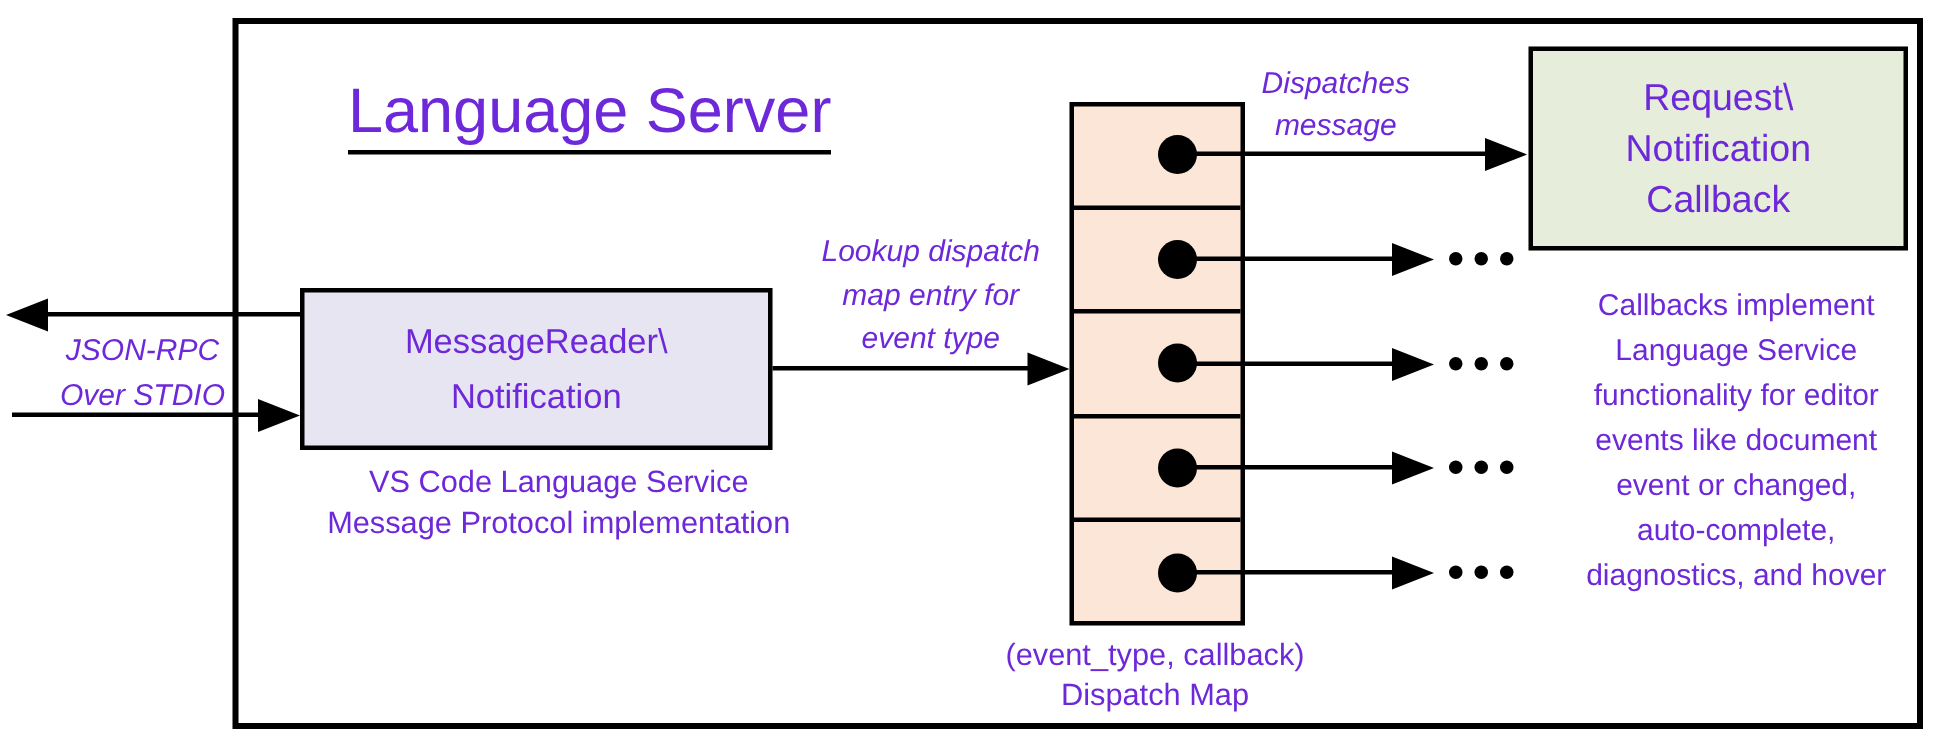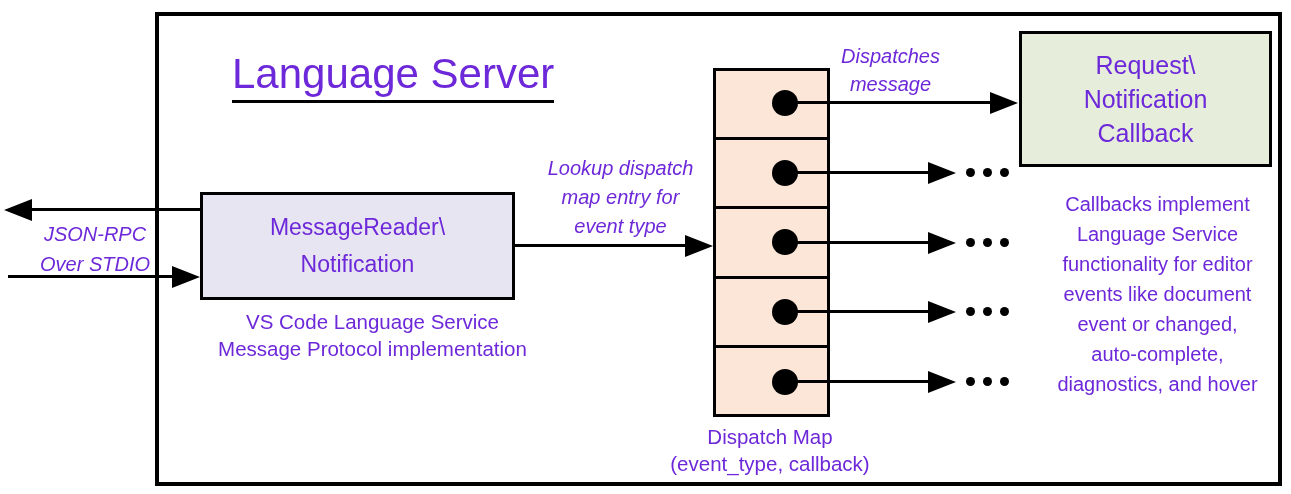--- a/index.html
+++ b/index.html
@@ -80,22 +80,22 @@
     <div class="cell"></div>
     <div class="cell"></div>
   </div>
   <div class="dot" style="left:772px; top:90px;"></div>
   <div class="dot" style="left:772px; top:160px;"></div>
   <div class="dot" style="left:772px; top:229px;"></div>
   <div class="dot" style="left:772px; top:299px;"></div>
   <div class="dot" style="left:772px; top:369px;"></div>
 
   <div class="capt" style="left:640px; top:423px; width:260px;">
+    <div>(event_type, callback)</div>
     <div>Dispatch Map</div>
-    <div>(event_type, callback)</div>
   </div>
 
   <div class="hline" style="left:785px; top:101px; width:207px;"></div>
   <div class="tri-r" style="left:990px; top:92px;"></div>
 
   <div class="hline" style="left:785px; top:171px; width:145px;"></div>
   <div class="tri-r" style="left:928px; top:162px;"></div>
   <div class="dots3" style="left:966px; top:168px;">
       <span></span>
       <span></span>

